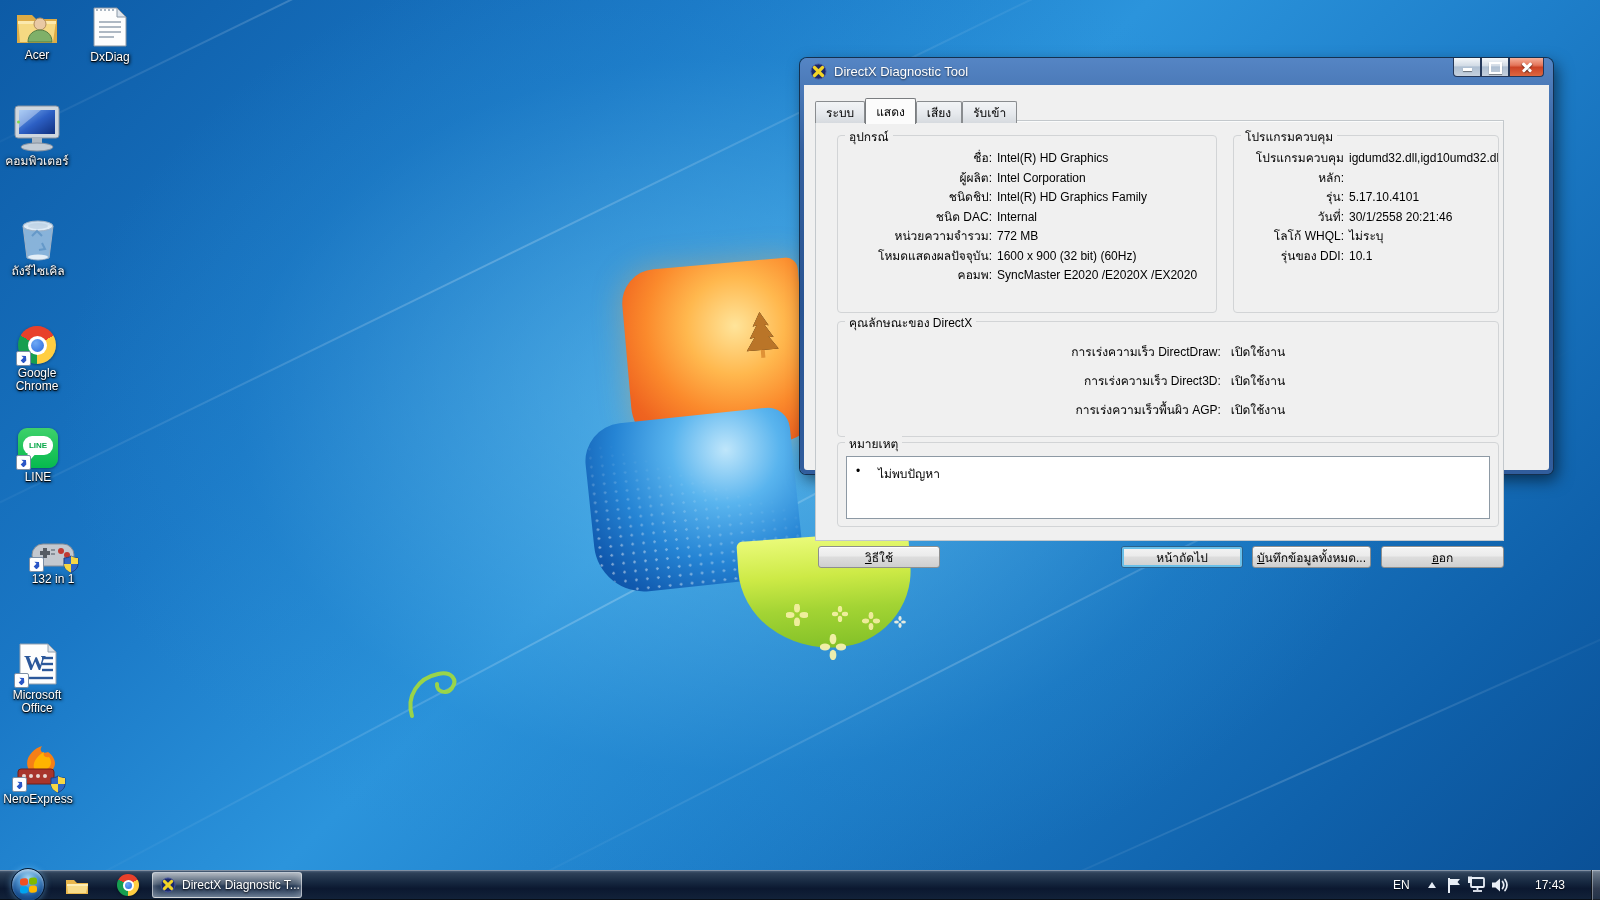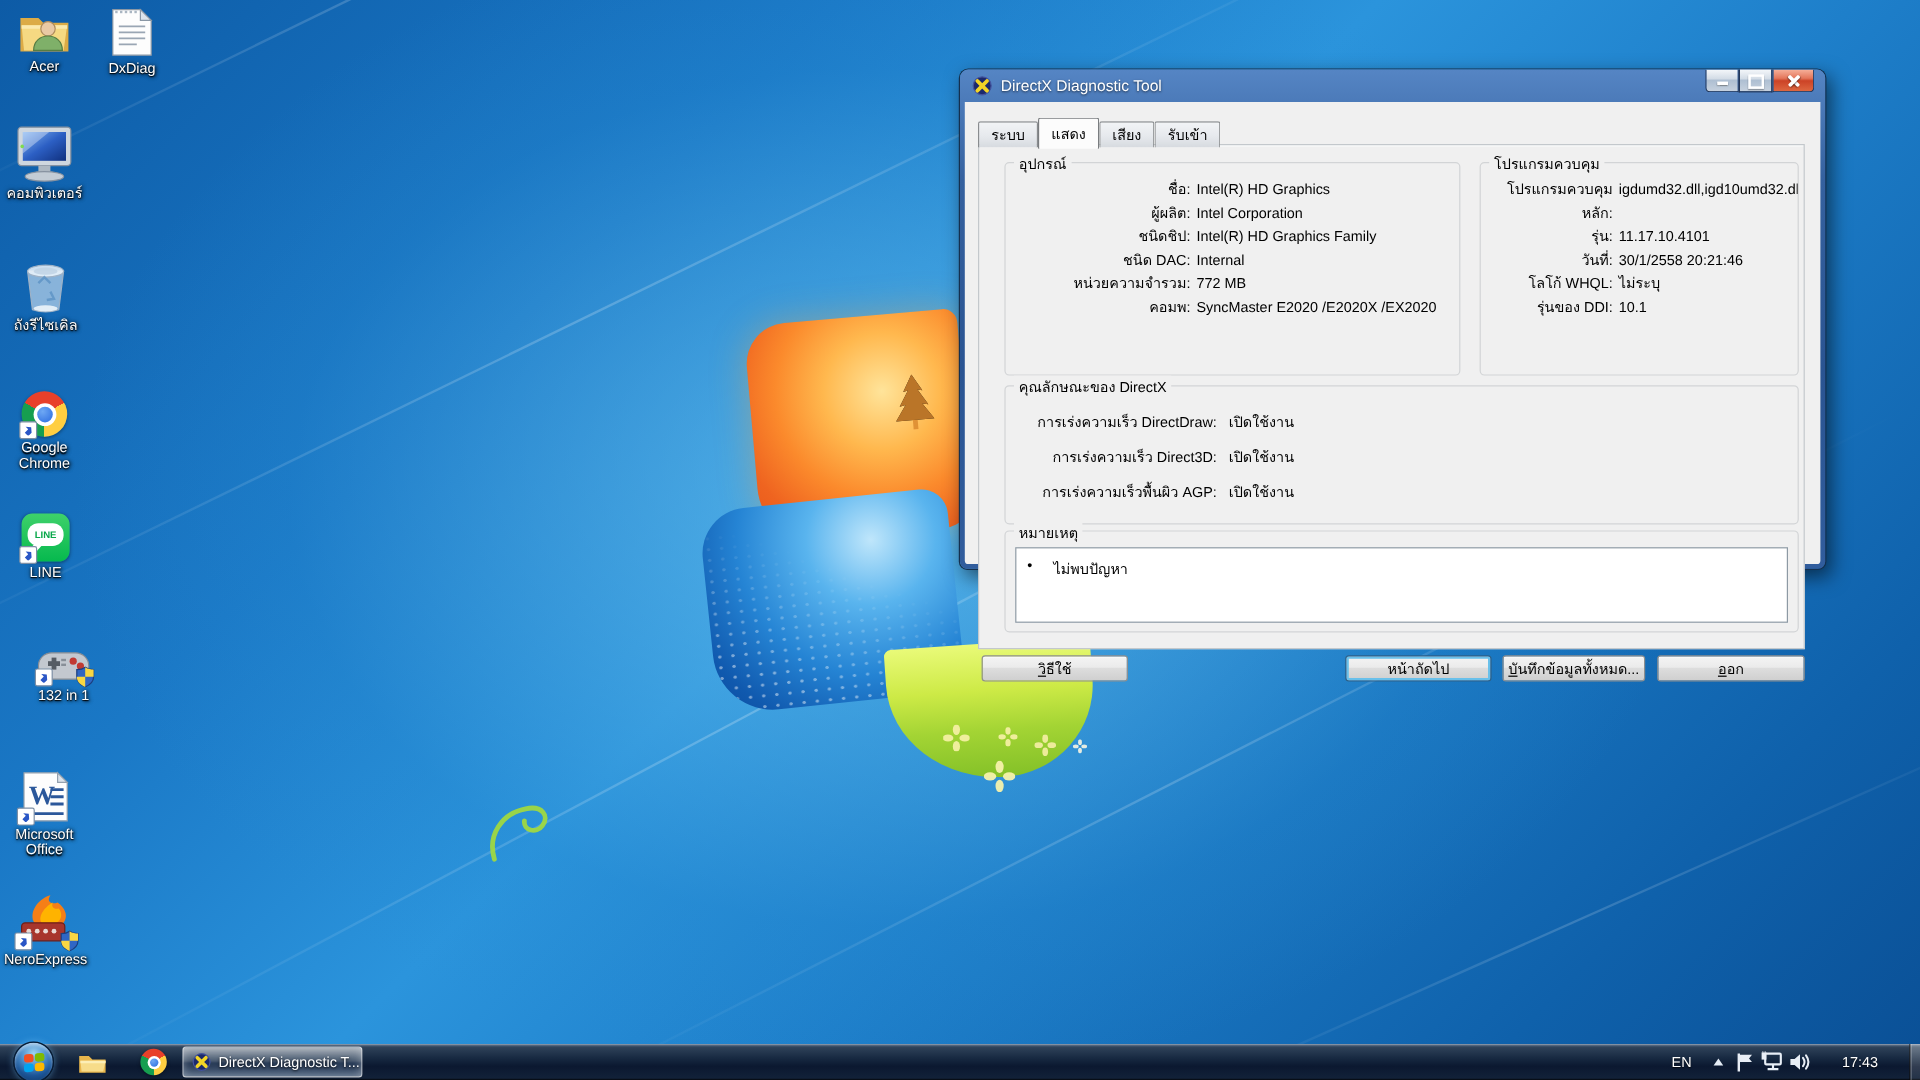--- a/index.html
+++ b/index.html
@@ -43,21 +43,21 @@
   .chrome-blue{position:absolute;left:50%;top:50%;width:13px;height:13px;margin:-6.5px;border-radius:50%;
     background:radial-gradient(circle at 35% 30%,#6ea8f4,#2a6adf);}
   .line-sq{width:40px;height:40px;border-radius:9px;background:linear-gradient(#3ed16a,#06b94e);position:relative;
     box-shadow:0 1px 3px rgba(0,0,0,.4);}
   .line-bub{position:absolute;left:5px;top:8px;width:30px;height:19px;background:#fff;border-radius:9px;
     display:flex;align-items:center;justify-content:center;font-weight:bold;font-size:8px;color:#0aa84a;}
   .line-tail{position:absolute;left:8px;top:25px;width:7px;height:7px;background:#fff;transform:skewX(-30deg) rotate(18deg);}
   
   #win{position:absolute;left:800px;top:58px;width:721px;height:416px;border-radius:7px 7px 6px 6px;
     background:linear-gradient(#5585c4,#35619f 22%,#2a5492 60%,#315d9d);
-    box-shadow:0 0 0 1px #14304f, 4px 6px 16px rgba(0,0,0,.55);}
+    box-shadow:0 0 0 1px #14304f, 4px 6px 16px rgba(0,0,0,.55);padding-left:32px;}
   #titlebar{position:absolute;left:0;top:0;right:0;height:27px;display:flex;align-items:center;
     padding-left:10px;gap:7px;color:#fff;font-size:13px;text-shadow:0 1px 2px rgba(0,0,0,.65);}
   #controls{position:absolute;top:0;right:9px;display:flex;}
   .ctl{width:28px;height:19px;box-sizing:border-box;border:1px solid #2e4precede;}
   .ctl{border:1px solid #24385a;border-top:none;display:flex;align-items:center;justify-content:center;
     background:linear-gradient(#f4f7fa,#d3dce6 42%,#aebfd2 50%,#c6d1de);}
   .ctl.min{border-radius:0 0 0 4px;}
   .ctl.close{width:35px;border-radius:0 0 4px 0;
     background:linear-gradient(#f6b09a,#e4765b 40%,#cc4326 52%,#dd6740);}
   .g-min{width:9px;height:3px;background:#fff;box-shadow:0 1px 1px rgba(0,0,0,.45);margin-top:5px;}
@@ -78,21 +78,21 @@
   #tabpage{position:absolute;left:11px;top:35px;width:687px;height:419px;background:#f0f0f0;
     border:1px solid #c3c8cc;box-shadow:inset 0 1px 0 #fafbfb;}
   
   .grp{position:absolute;border:1px solid #d2d4d6;border-radius:4px;box-sizing:border-box;overflow:hidden;}
   .grp-title{position:absolute;top:-8px;left:8px;background:#f0f0f0;padding:0 4px;font-size:12px;color:#000;z-index:2;}
   .grp-wrap{position:absolute;}
   .frow{display:flex;font-size:12px;color:#000;}
   .rl{flex:none;text-align:right;}
   .rv{margin-left:5px;white-space:nowrap;}
   .dev .frow,.drv .frow{line-height:19.5px;}
-  .ftr .frow{line-height:29px;}
+  .ftr .frow{line-height:29px;justify-content:center;}
   .listbox{position:absolute;background:#fff;border:1px solid #8d99a4;}
   .note-item{display:flex;font-size:12px;padding:7px 0 0 9px;color:#000;}
   .note-bullet{width:22px;flex:none;}
   
   .btn{position:absolute;height:22px;box-sizing:border-box;font-size:12px;color:#000;cursor:pointer;
     display:flex;align-items:center;justify-content:center;
     background:linear-gradient(#f4f4f4,#ebebeb 45%,#dddddd 50%,#cfcfcf);
     border:1px solid #8e8f8f;border-radius:3px;box-shadow:inset 0 1px 0 rgba(255,255,255,.85);}
   .btn.default{border:1px solid #2c628b;box-shadow:inset 0 0 0 2px #69c0ea, inset 0 1px 0 rgba(255,255,255,.6);}
   .btn u{text-decoration:underline;}
@@ -412,36 +412,40 @@
               </div>
             <div class="frow">
                 <span class="rl" style="width:148px">ชนิด DAC:</span>
                 <span class="rv">Internal</span>
               </div>
             <div class="frow">
                 <span class="rl" style="width:148px">หน่วยความจำรวม:</span>
                 <span class="rv">772 MB</span>
               </div>
             <div class="frow">
+                <span class="rl" style="width:148px">โหมดแสดงผลปัจจุบัน:</span>
+                <span class="rv">1600 x 900 (32 bit) (60Hz)</span>
+              </div>
+            <div class="frow">
                 <span class="rl" style="width:148px">คอมพ:</span>
                 <span class="rv">SyncMaster E2020 /E2020X /EX2020</span>
               </div>
           </div>
         </div>
         <span class="grp-title" style="left:29px;top:6px;position:absolute">อุปกรณ์</span>
 
         <div class="grp drv" style="left:417px;top:14px;width:266px;height:178px">
           <div class="grp-wrap" style="left:6px;right:2px;top:13px">
             <div class="frow">
                 <span class="rl" style="width:104px">โปรแกรมควบคุมหลัก:</span>
                 <span class="rv">igdumd32.dll,igd10umd32.dll,igd</span>
               </div>
             <div class="frow">
                 <span class="rl" style="width:104px">รุ่น:</span>
-                <span class="rv">11.17.10.4101</span>
+                <span class="rv">5.17.10.4101</span>
               </div>
             <div class="frow">
                 <span class="rl" style="width:104px">วันที่:</span>
                 <span class="rv">30/1/2558 20:21:46</span>
               </div>
             <div class="frow">
                 <span class="rl" style="width:104px">โลโก้ WHQL:</span>
                 <span class="rv">ไม่ระบุ</span>
               </div>
             <div class="frow">

